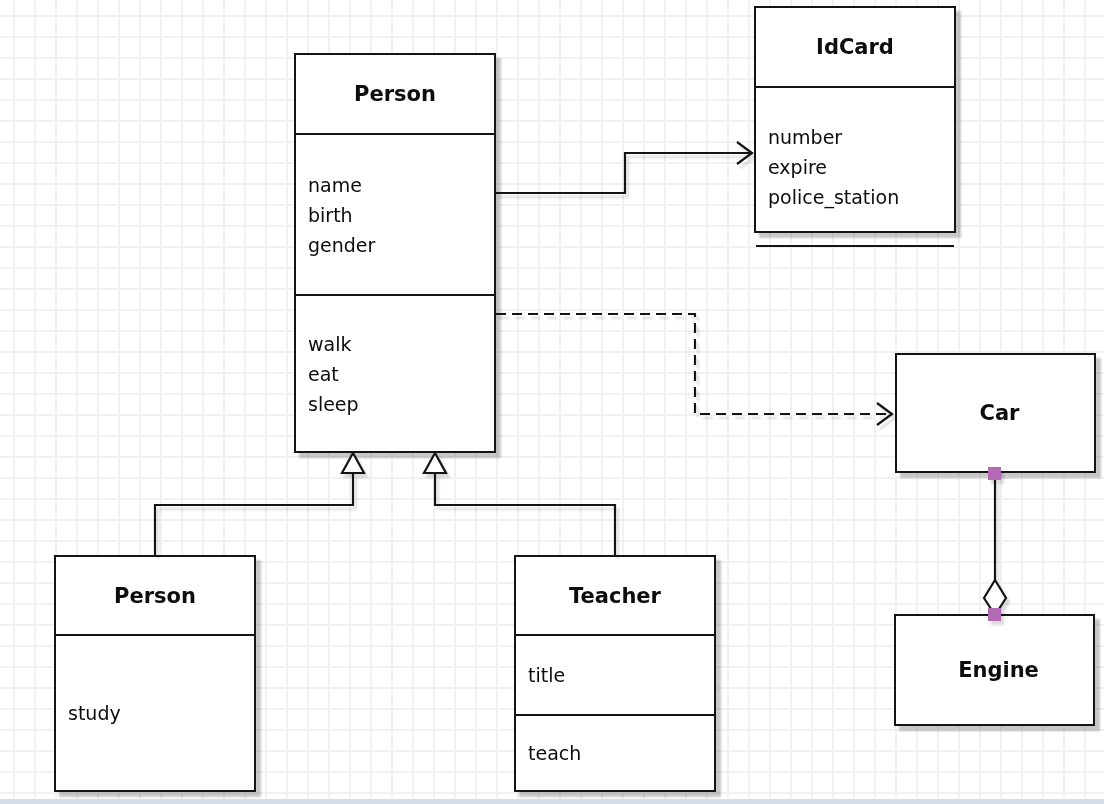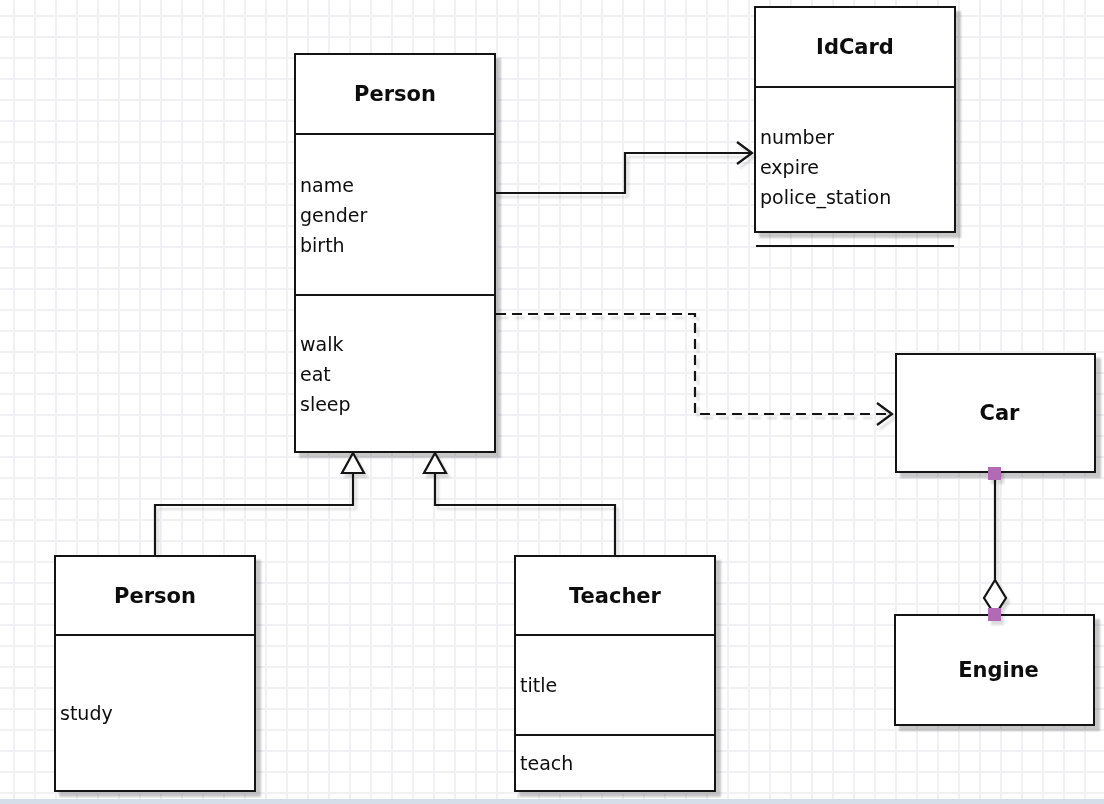--- a/index.html
+++ b/index.html
@@ -28,21 +28,21 @@
   .uml-title{
     box-sizing:border-box;
     display:flex;align-items:center;justify-content:center;
     font-weight:bold;font-size:21px;
     flex:0 0 auto;
   }
   .with-sep{border-bottom:2px solid #141414;}
   .uml-sec{
     box-sizing:border-box;
     display:flex;flex-direction:column;justify-content:center;
-    padding-left:4px;
+    padding-left:12px;
     font-size:19px;line-height:30px;
     flex:0 0 auto;
     overflow:hidden;
   }
   .uml-sec.grow{flex:1 1 auto;}
   .only-title{justify-content:center;}
   .only-title .uml-title{flex:1 1 auto;margin-left:8px;}
   #links{position:absolute;left:0;top:0;}
   .ln{fill:none;stroke:#141414;stroke-width:2.2px;}
   .dash{stroke-dasharray:10 6;}
@@ -55,22 +55,22 @@
 </style>
 </head>
 <body>
 
 <div id="canvas">
 
   <div class="uml-class" style="left:294px;top:53px;width:202px;height:400px">
     <div class="uml-title with-sep" style="height:80px">Person</div>
     <div class="uml-sec with-sep" style="height:161px">
       <div>name</div>
+      <div>birth</div>
       <div>gender</div>
-      <div>birth</div>
     </div>
     <div class="uml-sec grow">
       <div>walk</div>
       <div>eat</div>
       <div>sleep</div>
     </div>
   </div>
 
   <div class="uml-class" style="left:754px;top:6px;width:202px;height:227px">
     <div class="uml-title with-sep" style="height:80px">IdCard</div>
@@ -92,21 +92,21 @@
 
   <div class="uml-class" style="left:54px;top:555px;width:202px;height:237px">
     <div class="uml-title with-sep" style="height:79px">Person</div>
     <div class="uml-sec grow">
       <div>study</div>
     </div>
   </div>
 
   <div class="uml-class" style="left:514px;top:555px;width:202px;height:237px">
     <div class="uml-title with-sep" style="height:79px">Teacher</div>
-    <div class="uml-sec with-sep" style="height:100px">
+    <div class="uml-sec with-sep" style="height:80px">
       <div>title</div>
     </div>
     <div class="uml-sec grow">
       <div>teach</div>
     </div>
   </div>
 
   <svg id="links" width="1104" height="804" viewBox="0 0 1104 804">
 
     <g class="link">

